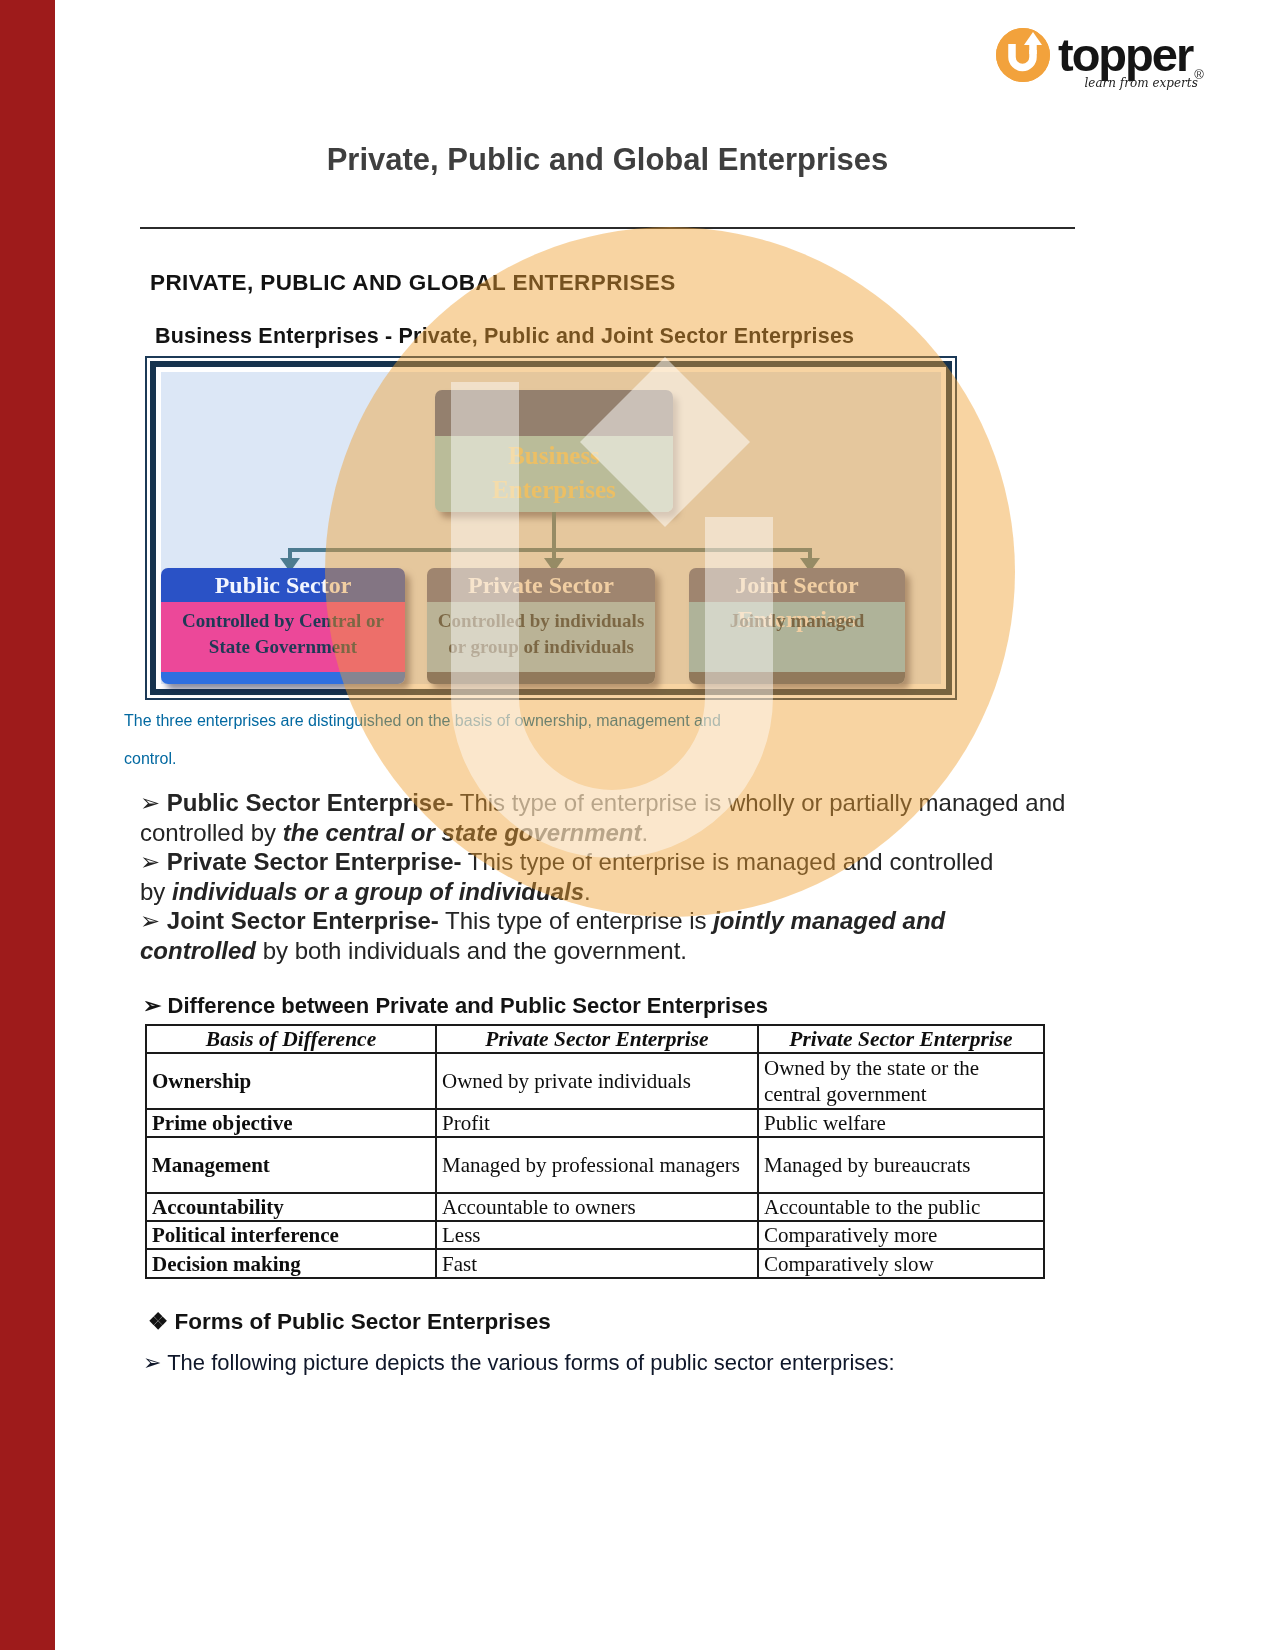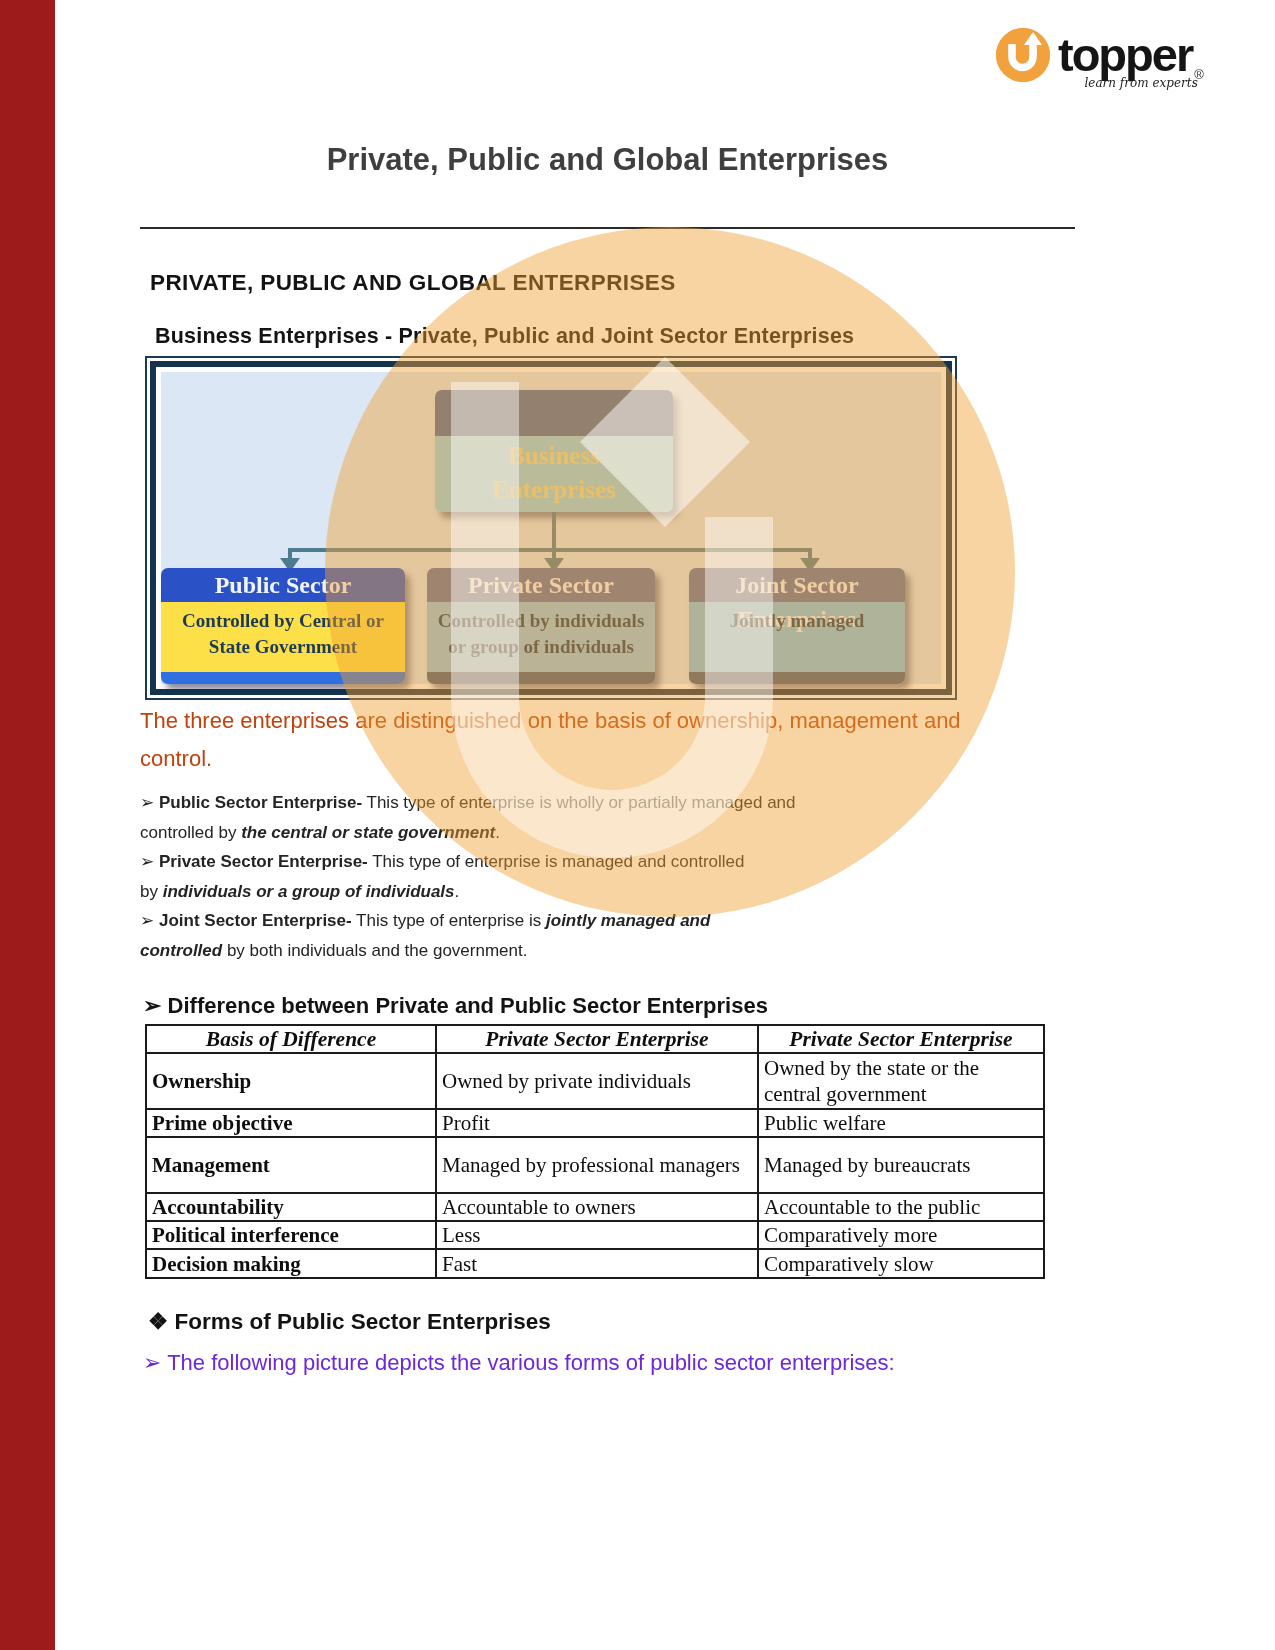--- a/index.html
+++ b/index.html
@@ -39,50 +39,50 @@
   .arrowhead{position:absolute;width:0;height:0;border-left:10px solid transparent;border-right:10px solid transparent;border-top:14px solid #4d7b90;}
 
   .dbox{position:absolute;top:196px;height:116px;border-radius:7px;overflow:hidden;box-shadow:5px 6px 6px rgba(25,30,70,.5);}
   .dbox-head{height:34px;font-family:"Liberation Serif",serif;font-weight:bold;font-size:24px;line-height:34px;
       color:#f2f5ff;text-align:center;}
   .dbox-body{height:70px;font-family:"Liberation Serif",serif;font-weight:bold;font-size:19px;line-height:26px;
       color:#1e3a55;text-align:center;padding-top:6px;box-sizing:border-box;}
   .dbox-foot{height:12px;}
   .box-public{left:0px;width:244px;}
   .box-public .dbox-head{background:#2a52c6;}
-  .box-public .dbox-body{background:#fde047;}
+  .box-public .dbox-body{background:#ec4899;}
   .box-public .dbox-foot{background:#2f6fe0;}
   .box-private{left:266px;width:228px;}
   .box-private .dbox-head{background:#5d6fa2;}
   .box-private .dbox-body{background:#8fc4e9;}
   .box-private .dbox-foot{background:#44597e;}
   .box-joint{left:528px;width:216px;}
   .box-joint .dbox-head{background:#5d6fa2;}
   .box-joint .dbox-body{background:#7ac4ee;}
   .box-joint .dbox-foot{background:#44597e;}
 
   
-  .intro{position:absolute;left:140px;top:702px;width:950px;font-size:22px;line-height:38px;color:#c2410c;}
-  .bullets{position:absolute;left:140px;top:788px;width:960px;font-size:17px;line-height:29.5px;color:#242424;}
+  .intro{position:absolute;left:124px;top:702px;width:950px;font-size:16px;line-height:38px;color:#0369a1;}
+  .bullets{position:absolute;left:140px;top:788px;width:960px;font-size:24px;line-height:29.5px;color:#242424;}
   .bline .b{font-weight:bold;}
   .bline .bi{font-weight:bold;font-style:italic;}
 
   .h-diff{position:absolute;left:143px;top:993px;font-size:22px;font-weight:bold;color:#131313;}
 
   
   .tbl-wrap{position:absolute;left:145px;top:1024px;}
   table.cmp{border-collapse:collapse;table-layout:fixed;width:898px;
       font-family:"Liberation Serif",serif;font-size:21px;color:#0e0e0e;}
   table.cmp th,table.cmp td{border:2px solid #1a1a1a;padding:0 5px;line-height:26px;vertical-align:middle;box-sizing:border-box;}
   table.cmp th{font-weight:bold;font-style:italic;text-align:center;font-size:21.5px;}
   table.cmp td.basis{font-weight:bold;}
   .c1{width:290px;} .c2{width:322px;} .c3{width:286px;}
 
   .h-forms{position:absolute;left:148px;top:1308px;font-size:22.5px;font-weight:bold;color:#131313;}
-  .forms-caption{position:absolute;left:143px;top:1350px;font-size:22px;color:#6d28d9;}
+  .forms-caption{position:absolute;left:143px;top:1350px;font-size:22px;color:#0f172a;}
 
   
   .watermark{position:absolute;left:325px;top:227px;width:690px;height:690px;border-radius:50%;
       background:rgba(240,160,48,0.45);z-index:50;pointer-events:none;}
   .watermark svg{position:absolute;left:0;top:0;}
 </style>
 </head>
 <body>
 
 <div class="page">

